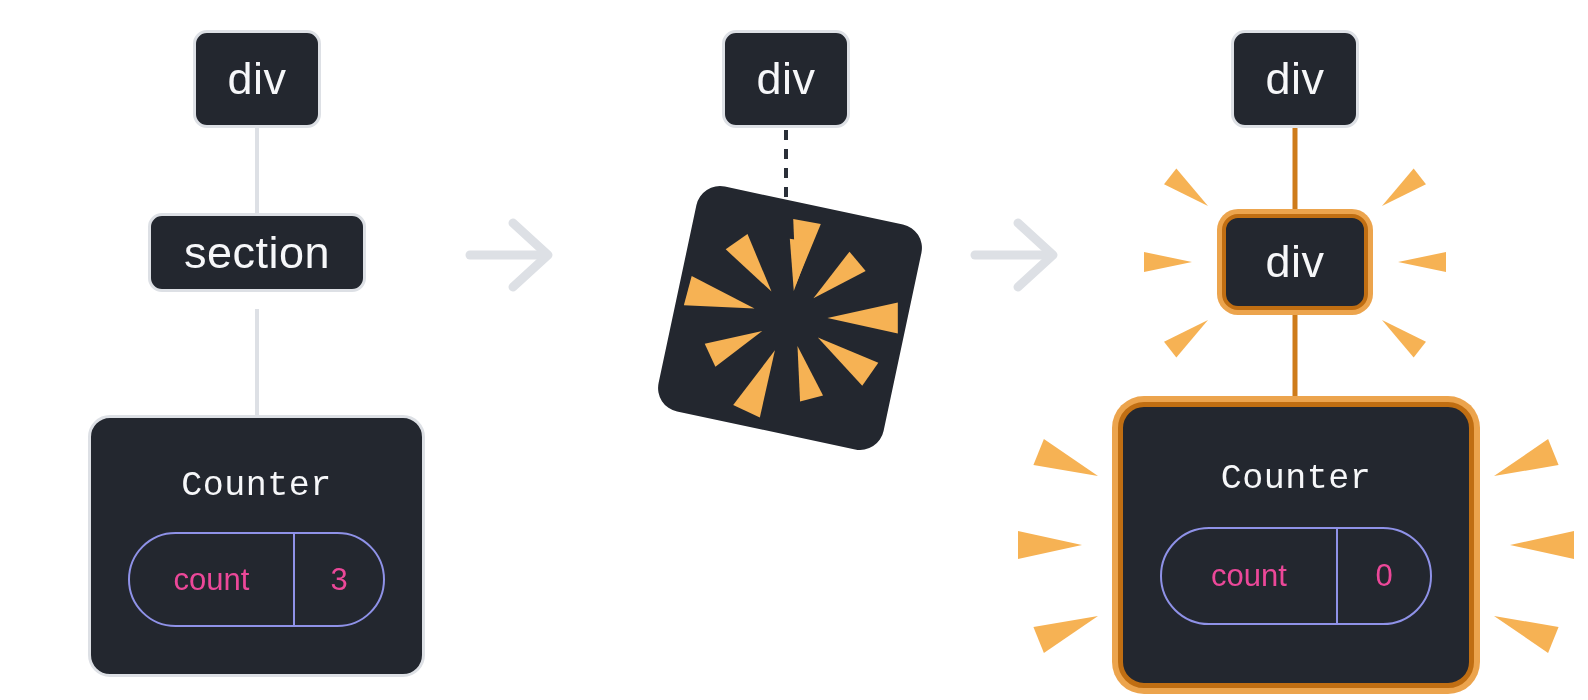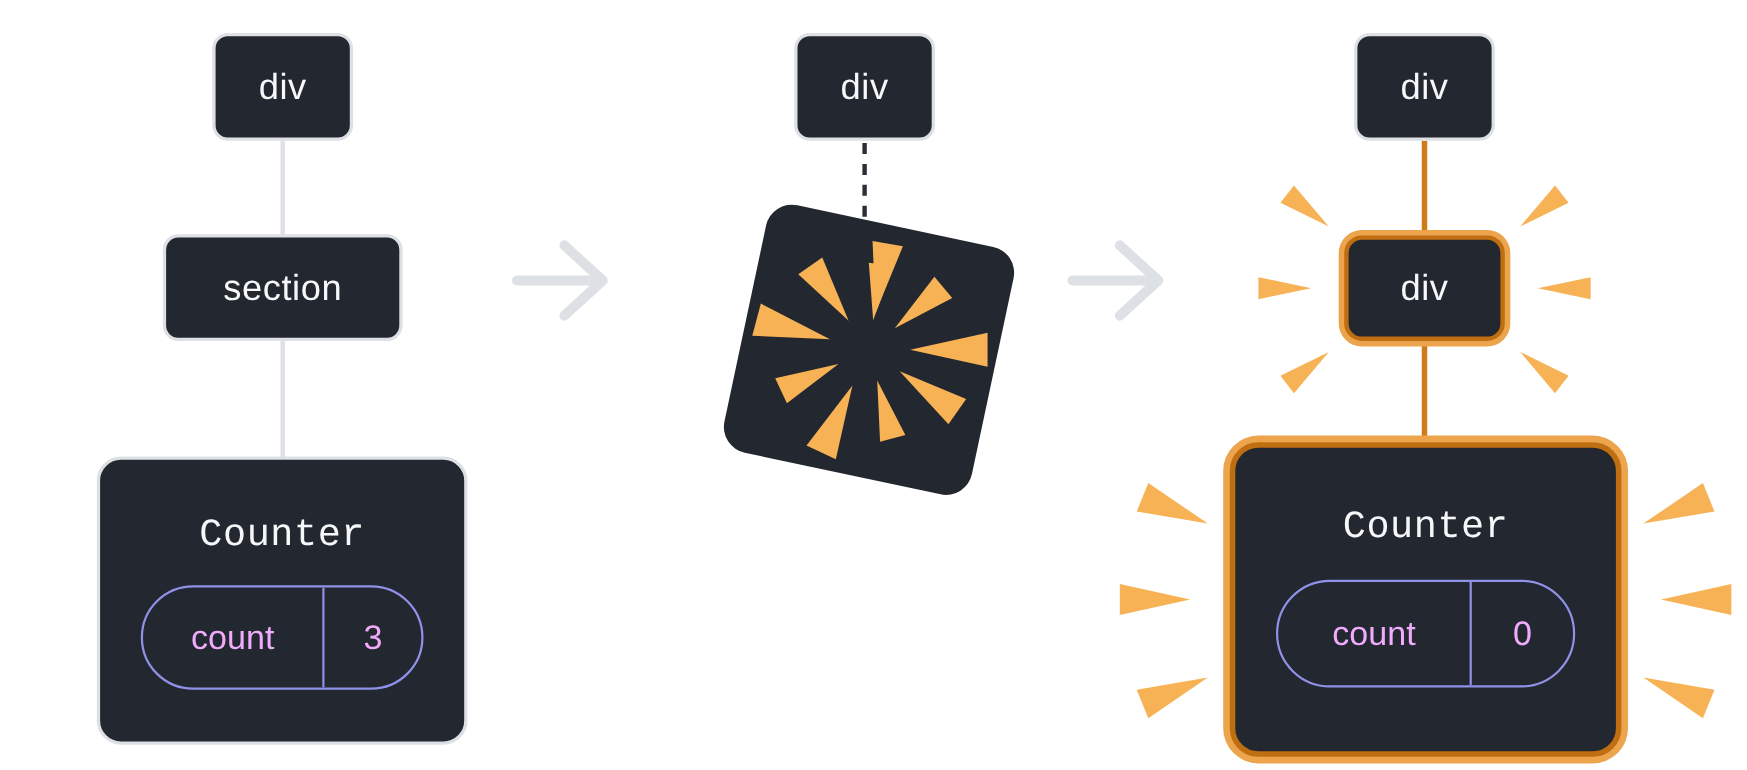--- a/index.html
+++ b/index.html
@@ -17,21 +17,21 @@
   .dom-node {
     position: absolute;
     box-sizing: border-box;
     background: #23272F;
     border: 3px solid #DDE0E5;
     border-radius: 14px;
     color: #F6F7F9;
     display: flex;
     align-items: center;
     justify-content: center;
-    font-size: 33px;
+    font-size: 45px;
     font-weight: 500;
     letter-spacing: 0.5px;
   }
 
   .dom-node.highlighted {
     border: 4px solid #C06E12;
     box-shadow: 0 0 0 5px #ECA44D;
     border-radius: 16px;
   }
 
@@ -60,21 +60,21 @@
   }
   .box-left .component-title { margin-top: 48px; }
   .box-right .component-title { margin-top: 52px; }
 
   .state-pill {
     box-sizing: border-box;
     display: flex;
     align-items: stretch;
     border: 2.5px solid #8F92E8;
     border-radius: 999px;
-    color: #f0abfc;
+    color: #ec4899;
     font-size: 31px;
     overflow: hidden;
   }
   .box-left .state-pill  { width: 257px; height: 95px; margin-top: 26px; }
   .box-right .state-pill { width: 272px; height: 98px; margin-top: 28px; }
 
   .state-key-cell {
     flex: 1;
     display: flex;
     align-items: center;
@@ -151,21 +151,21 @@
       <path transform="translate(1494,476) rotate(-22)" d="M0 0 L64 -14 L64 14 Z"></path>
       <path transform="translate(1510,545) rotate(0)" d="M0 0 L64 -14 L64 14 Z"></path>
       <path transform="translate(1494,616) rotate(22)" d="M0 0 L64 -14 L64 14 Z"></path>
     </g>
   </svg>
 
   <div class="dom-node" style="left:193px; top:30px; width:128px; height:98px;">
     <span>div</span>
   </div>
 
-  <div class="dom-node" style="left:148px; top:213px; width:218px; height:97px;">
+  <div class="dom-node" style="left:148px; top:213px; width:218px; height:79px;">
     <span>section</span>
   </div>
 
   <div class="component-box box-left" style="left:88px; top:415px; width:337px; height:262px;">
     <div class="component-title">Counter</div>
     <div class="state-pill">
       <div class="state-key-cell">count</div>
       <div class="state-value-cell">3</div>
     </div>
   </div>

